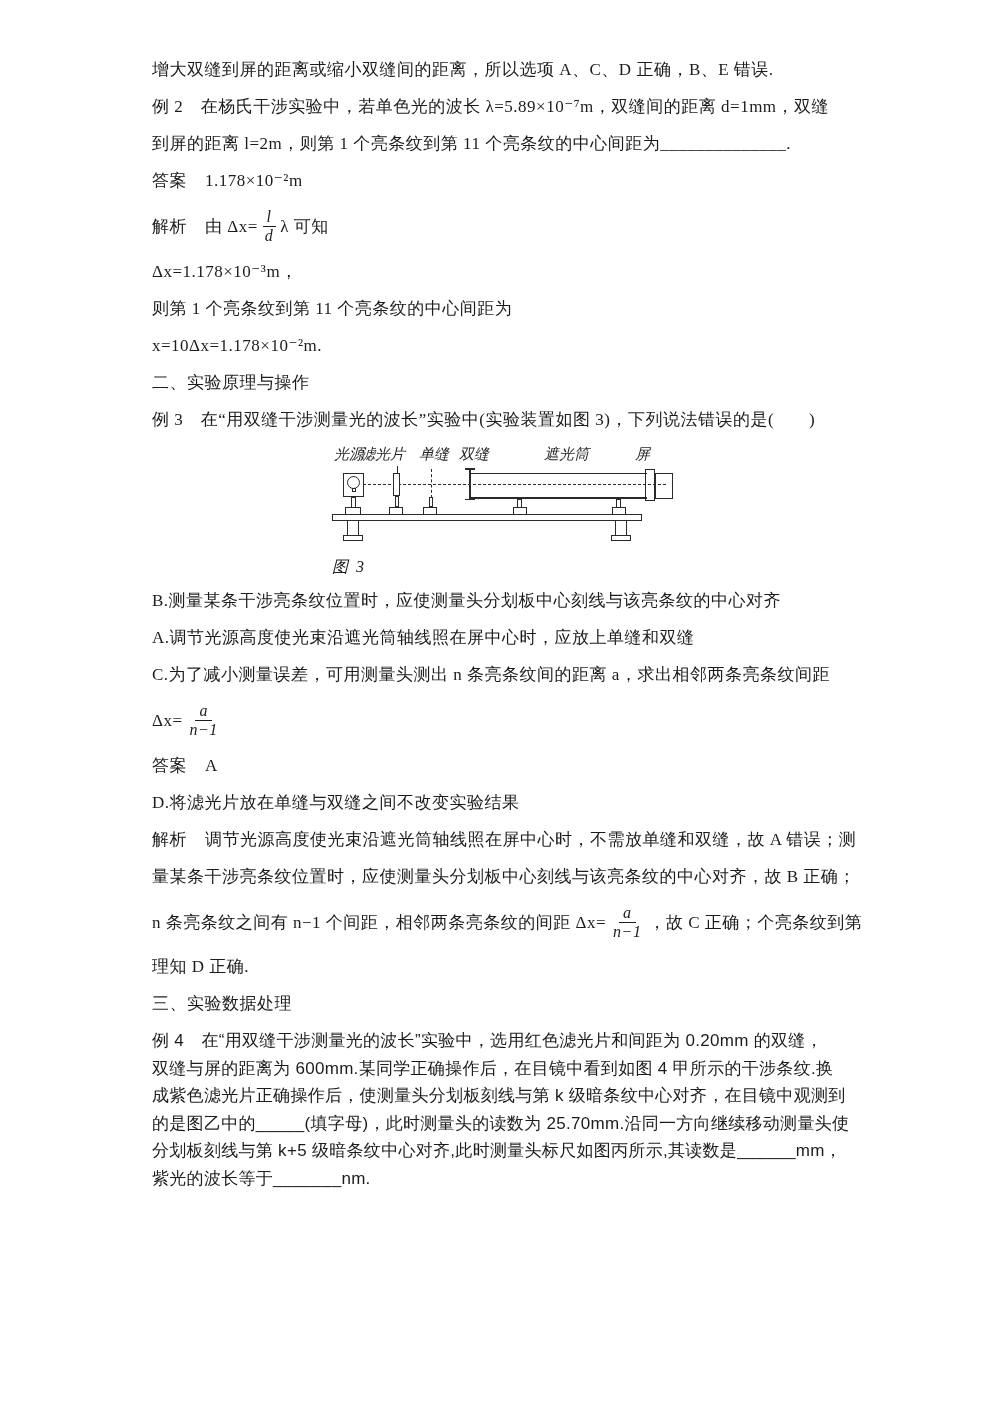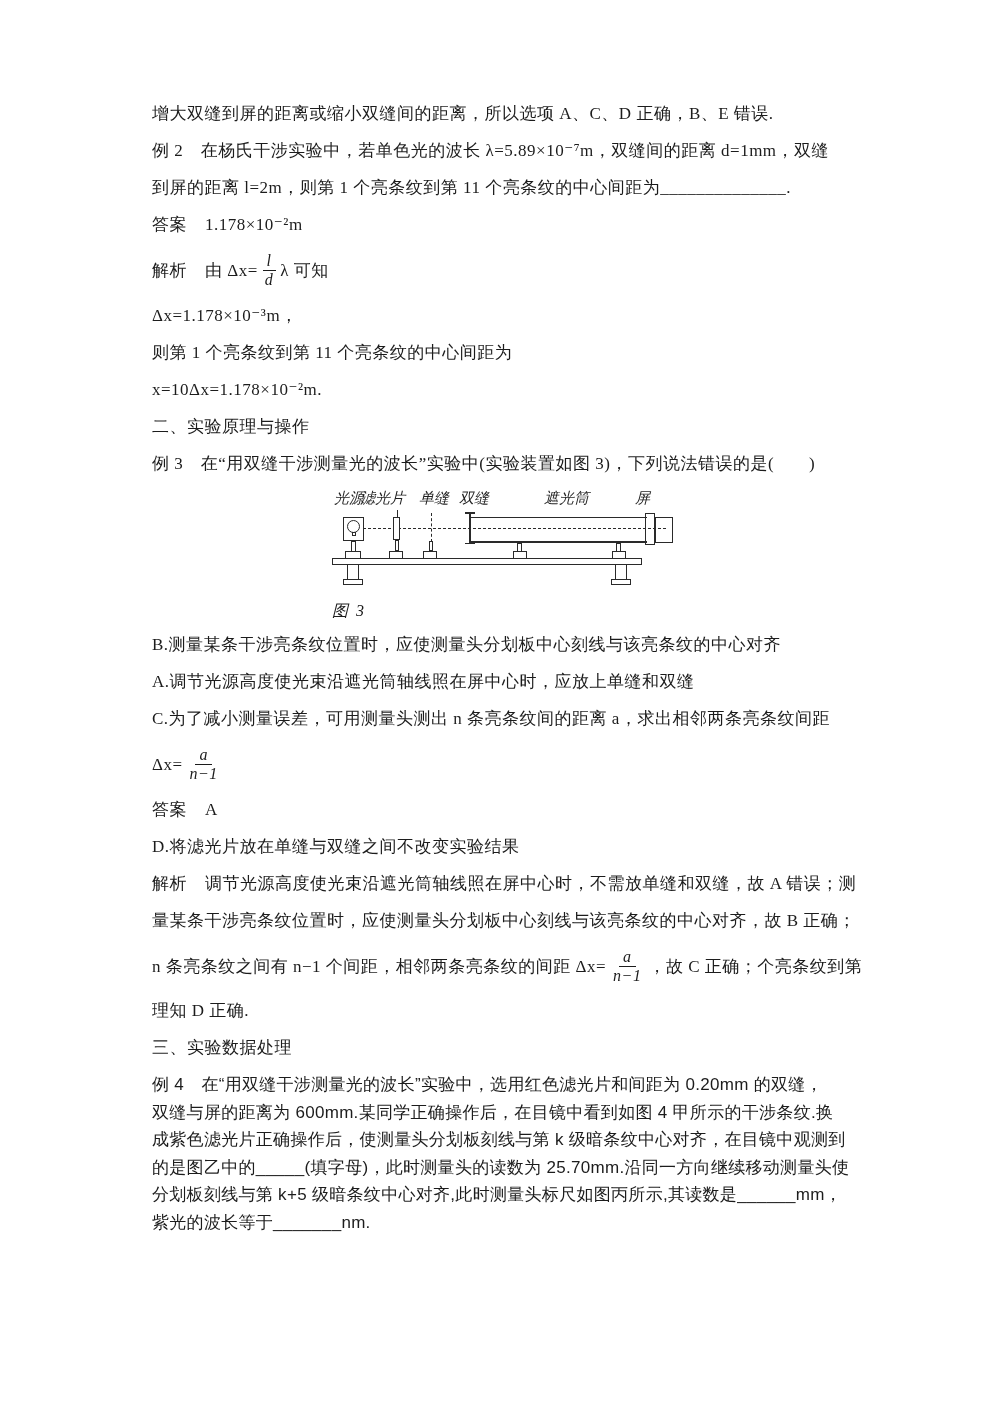--- a/index.html
+++ b/index.html
@@ -2,21 +2,21 @@
 <html lang="zh"><head>
 <meta charset="utf-8">
 <title>Document</title>
 <style>
   html,body{margin:0;padding:0;background:#ffffff;}
   body{
     width:1000px;height:1414px;overflow:hidden;
     font-family:"Liberation Serif","DejaVu Serif",serif;
     color:#1c1c1c;
   }
-  .page{padding:104px 130px 0 152px;width:718px;}
+  .page{padding:60px 130px 0 152px;width:718px;}
   .line{
     font-size:17px;line-height:19px;margin-bottom:18px;
     white-space:nowrap;letter-spacing:0.5px;
   }
   .gap{display:inline-block;width:18px;}
   .formula-line{
     display:flex;align-items:center;margin:4px 0 16px 0;
     font-size:17px;letter-spacing:0.5px;white-space:nowrap;
   }
   .frac{

